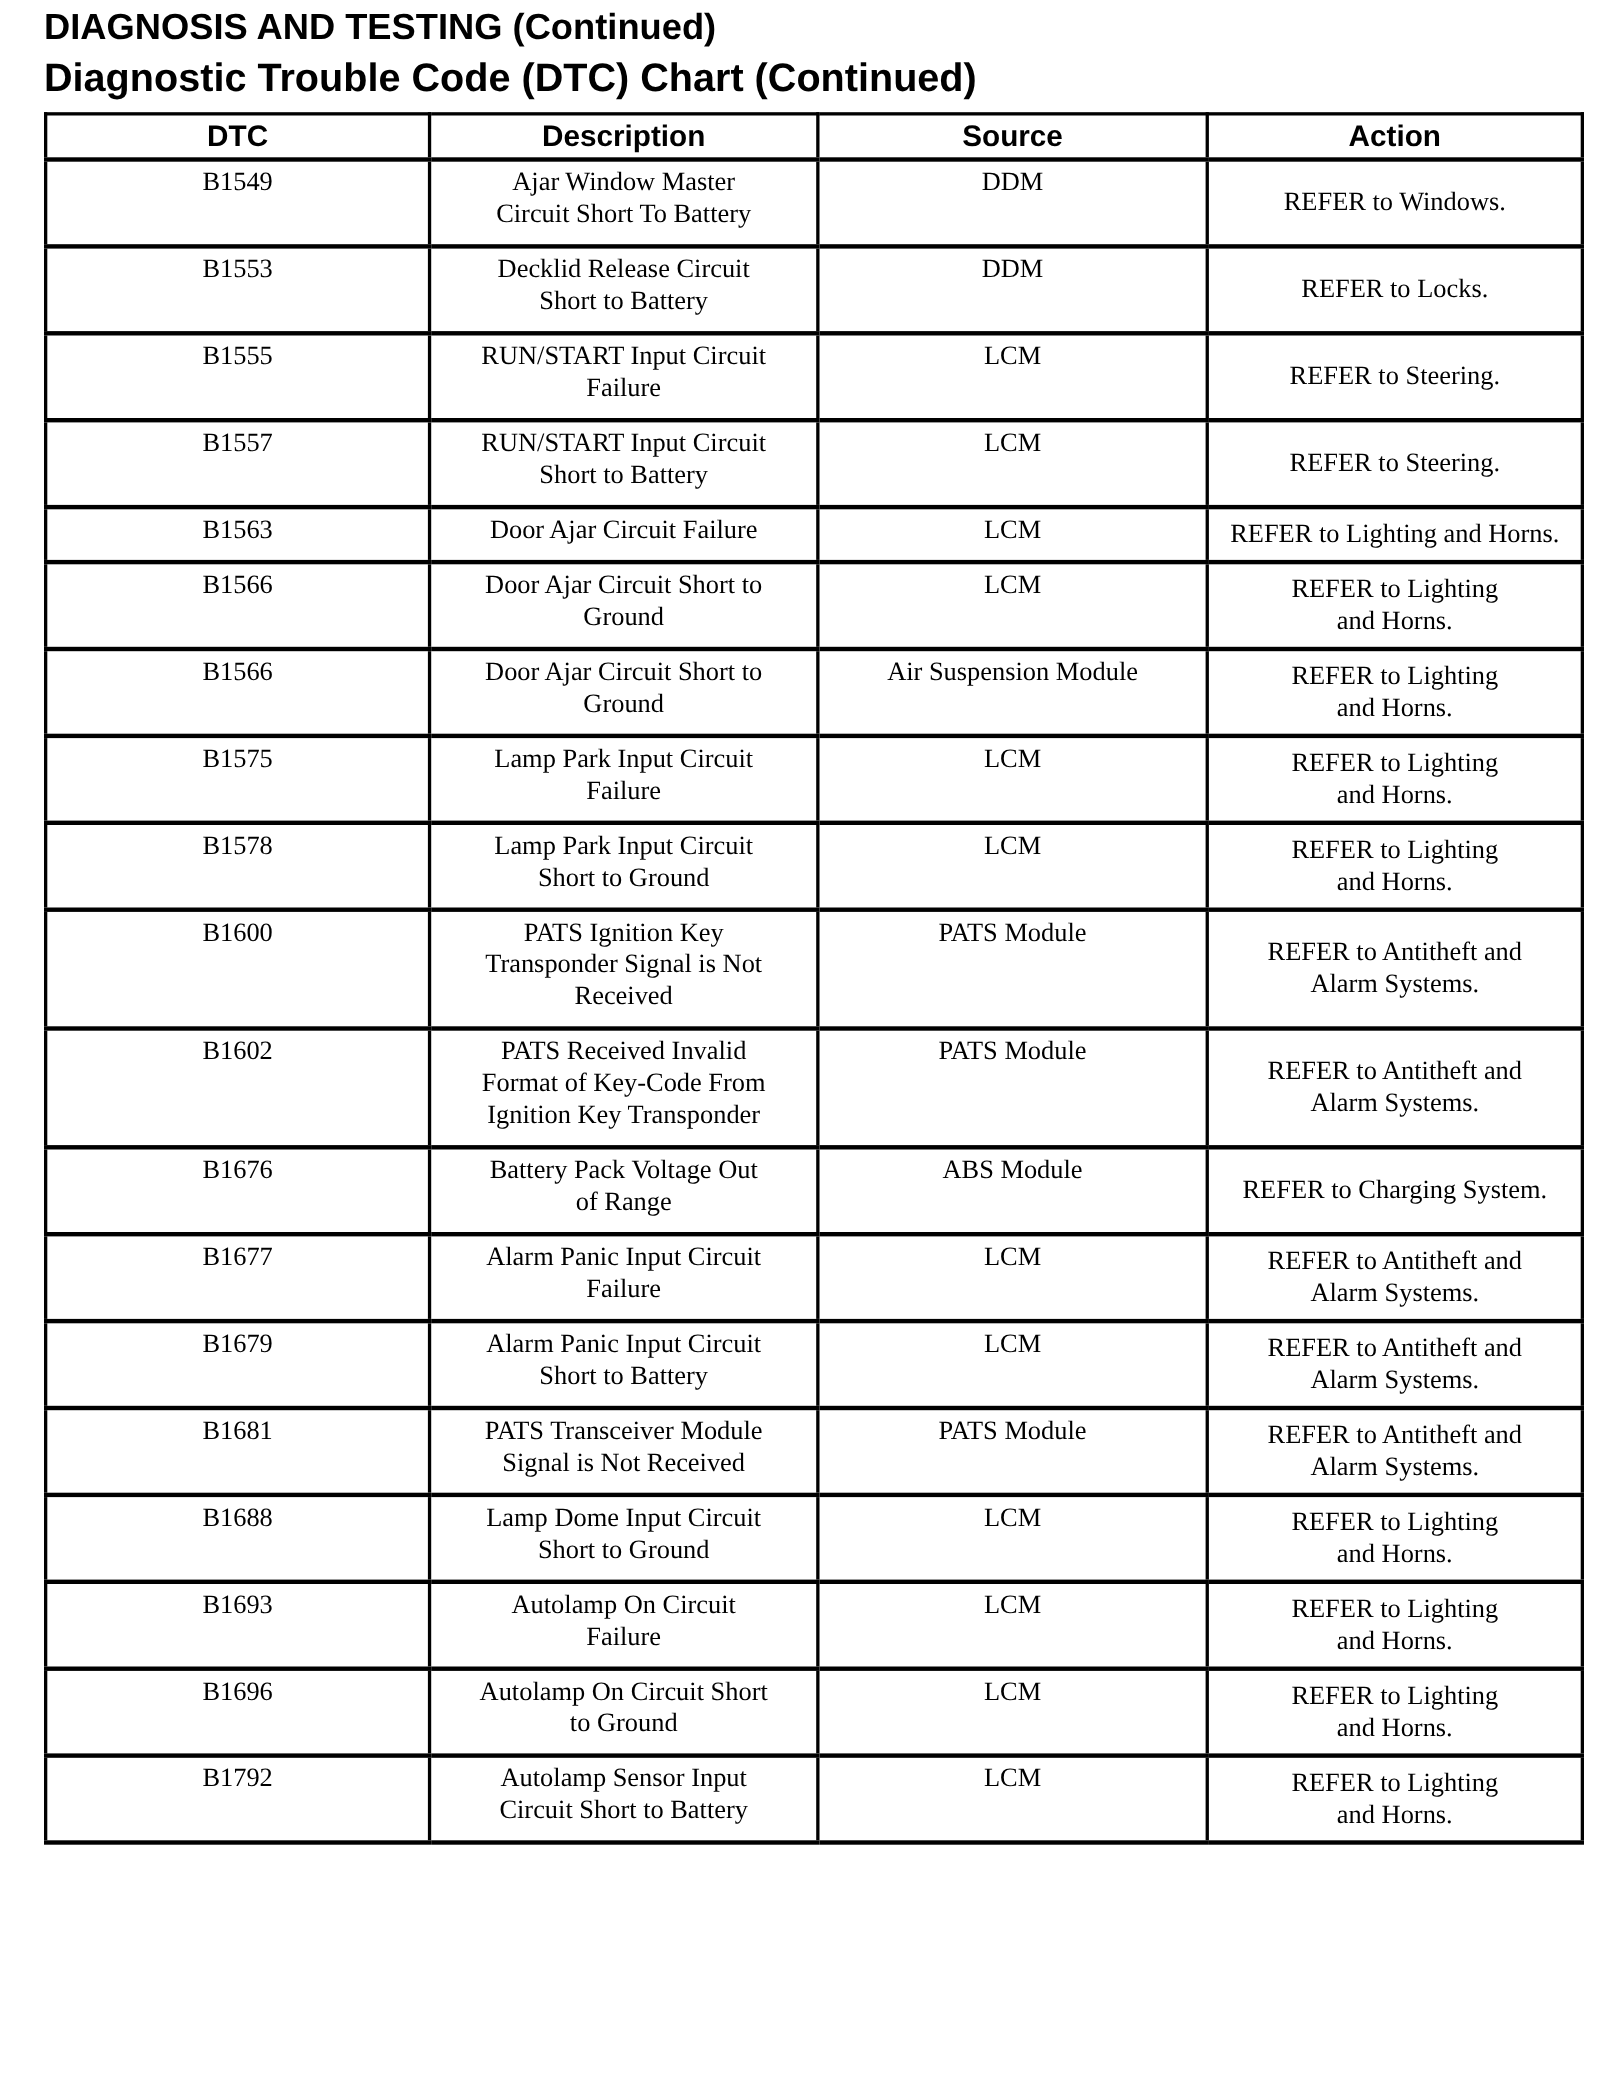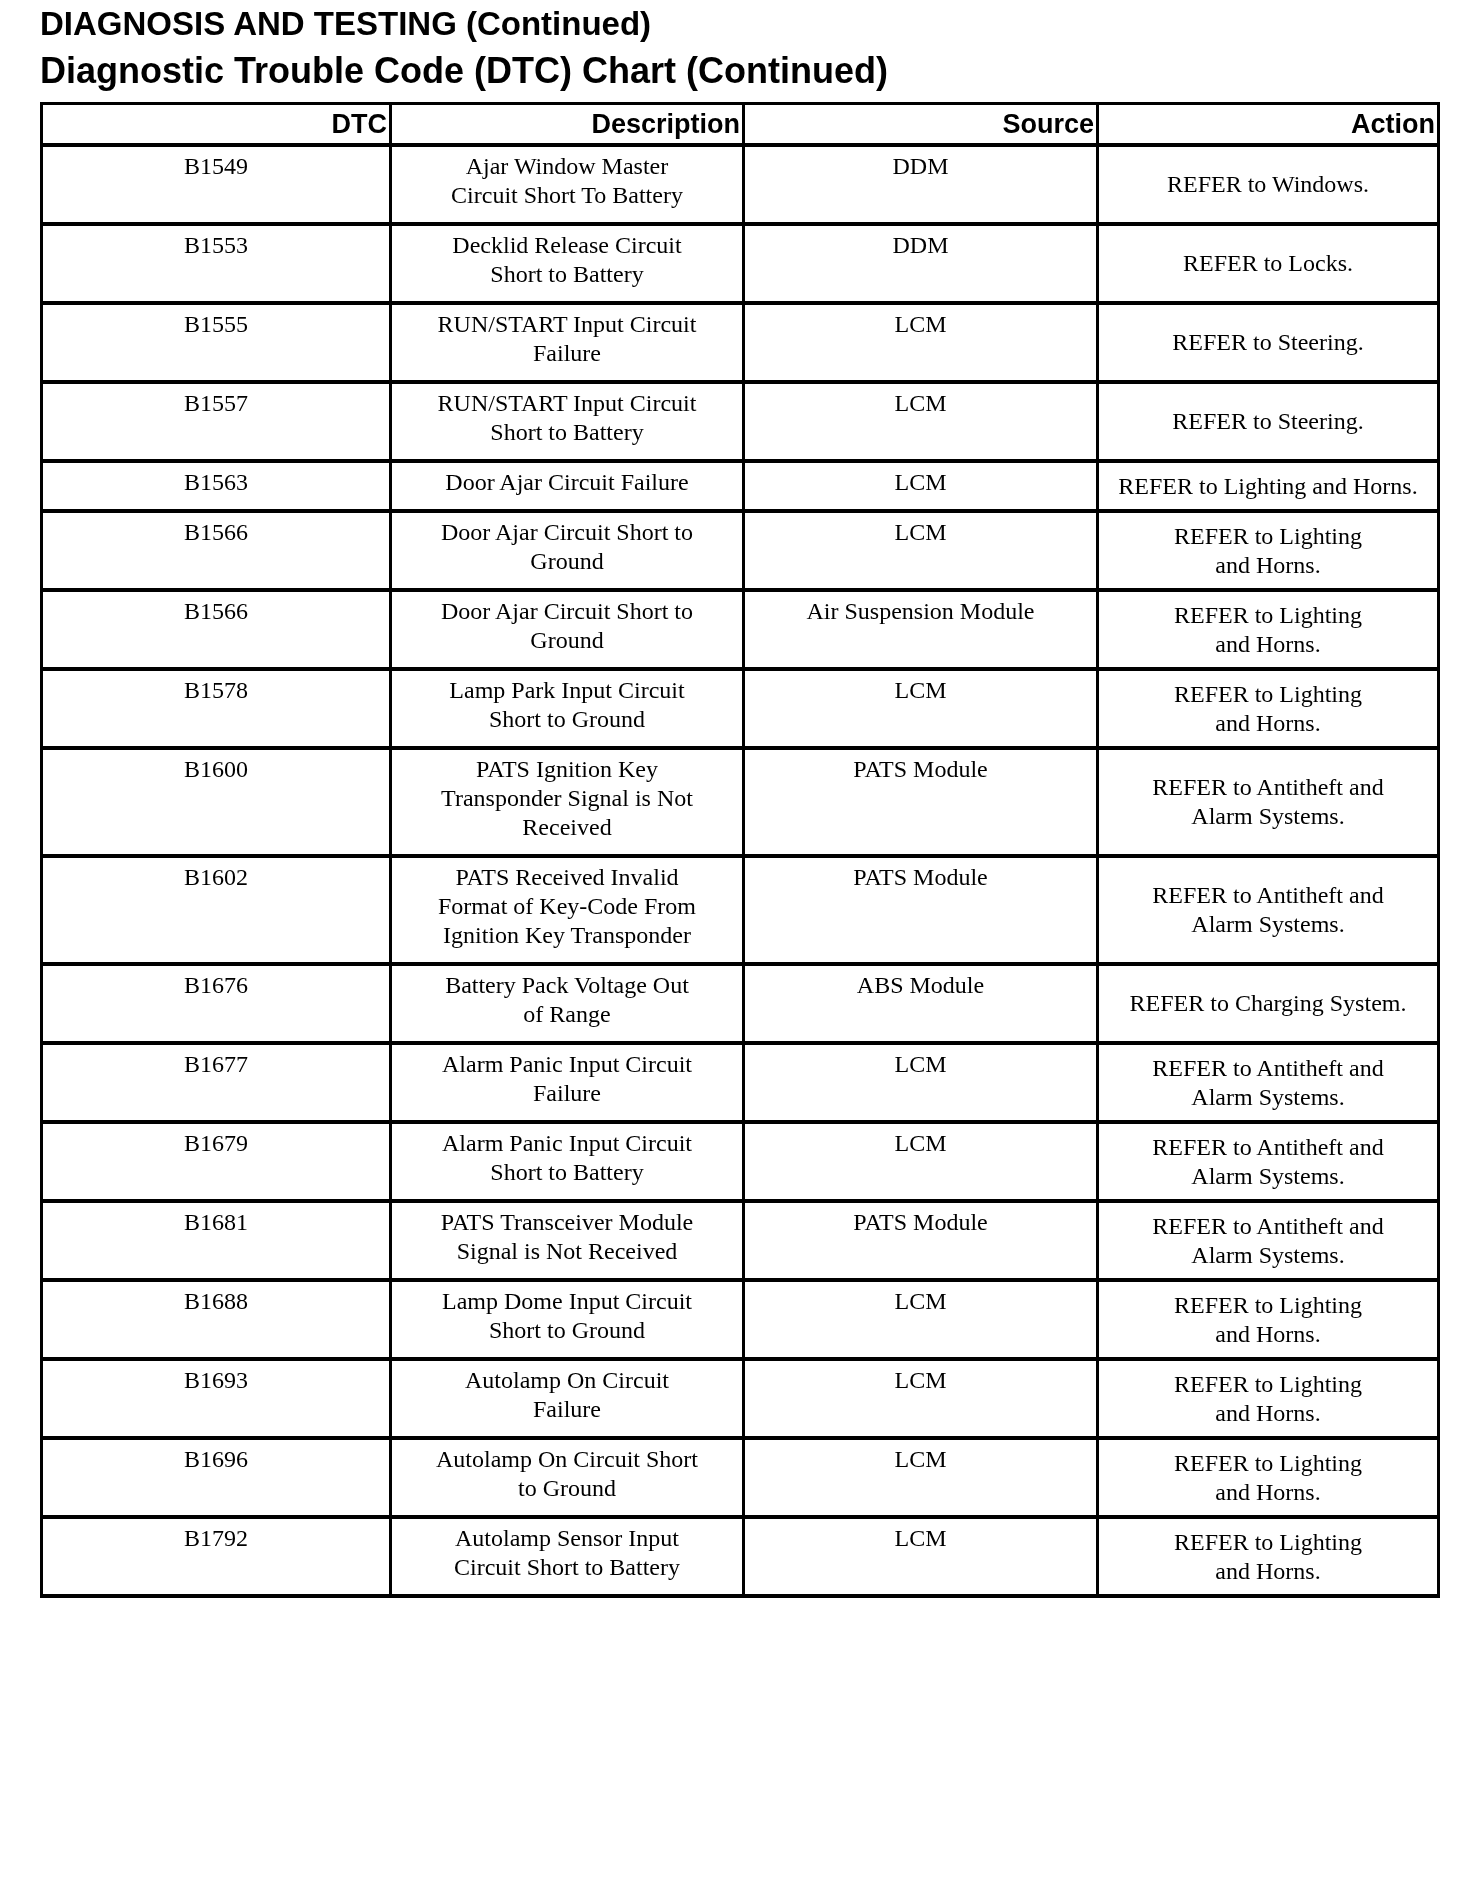--- a/index.html
+++ b/index.html
@@ -45,21 +45,20 @@
     text-align: center;
     overflow: hidden;
   }
   table.dtc-table th {
     font-family: "Liberation Sans", sans-serif;
     font-weight: bold;
     font-size: 27px;
     line-height: 30px;
     padding: 4px 2px;
     vertical-align: middle;
-    text-align: right;
   }
   table.dtc-table td {
     font-family: "Liberation Serif", serif;
     font-size: 24px;
     line-height: 29px;
     padding: 5px 3px 12px 3px;
     vertical-align: top;
     white-space: pre-line;
   }
   table.dtc-table td:nth-child(4) {
@@ -138,20 +137,28 @@
         </tr>
         <tr>
           <td>B1566</td>
           <td>Door Ajar Circuit Short to
 Ground</td>
           <td>Air Suspension Module</td>
           <td>REFER to Lighting
 and Horns.</td>
         </tr>
         <tr>
+          <td>B1575</td>
+          <td>Lamp Park Input Circuit
+Failure</td>
+          <td>LCM</td>
+          <td>REFER to Lighting
+and Horns.</td>
+        </tr>
+        <tr>
           <td>B1578</td>
           <td>Lamp Park Input Circuit
 Short to Ground</td>
           <td>LCM</td>
           <td>REFER to Lighting
 and Horns.</td>
         </tr>
         <tr>
           <td>B1600</td>
           <td>PATS Ignition Key

